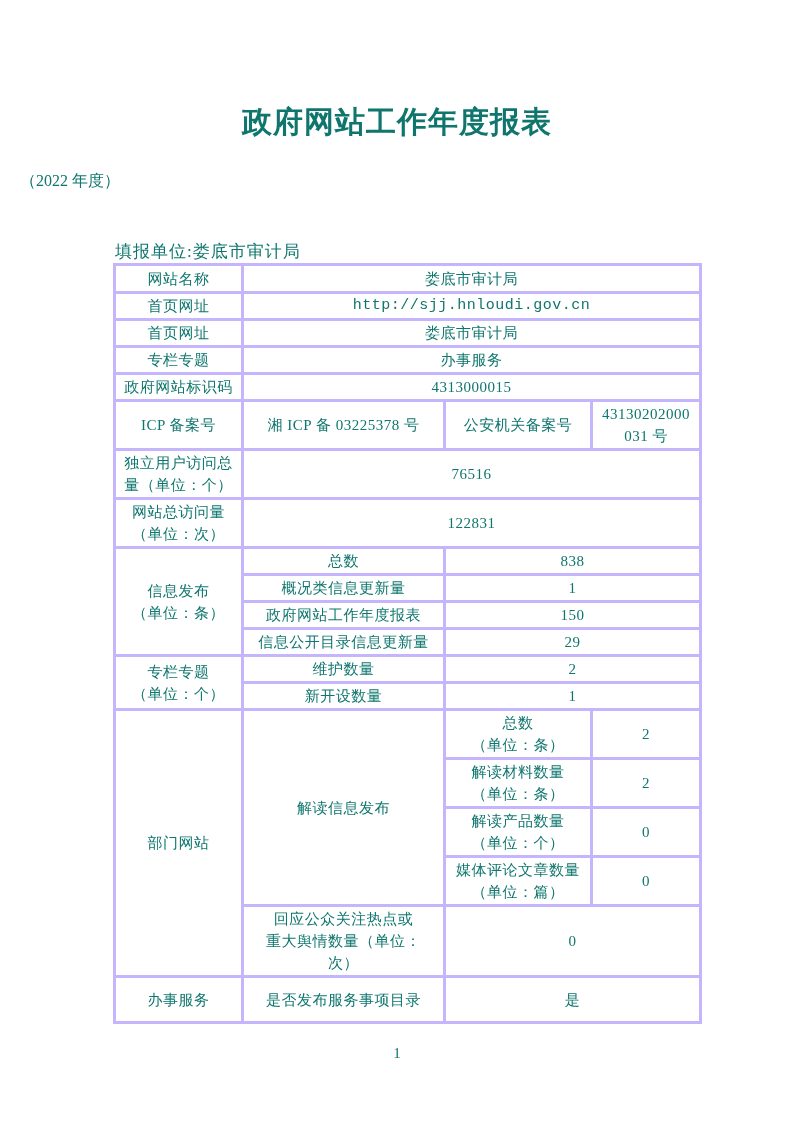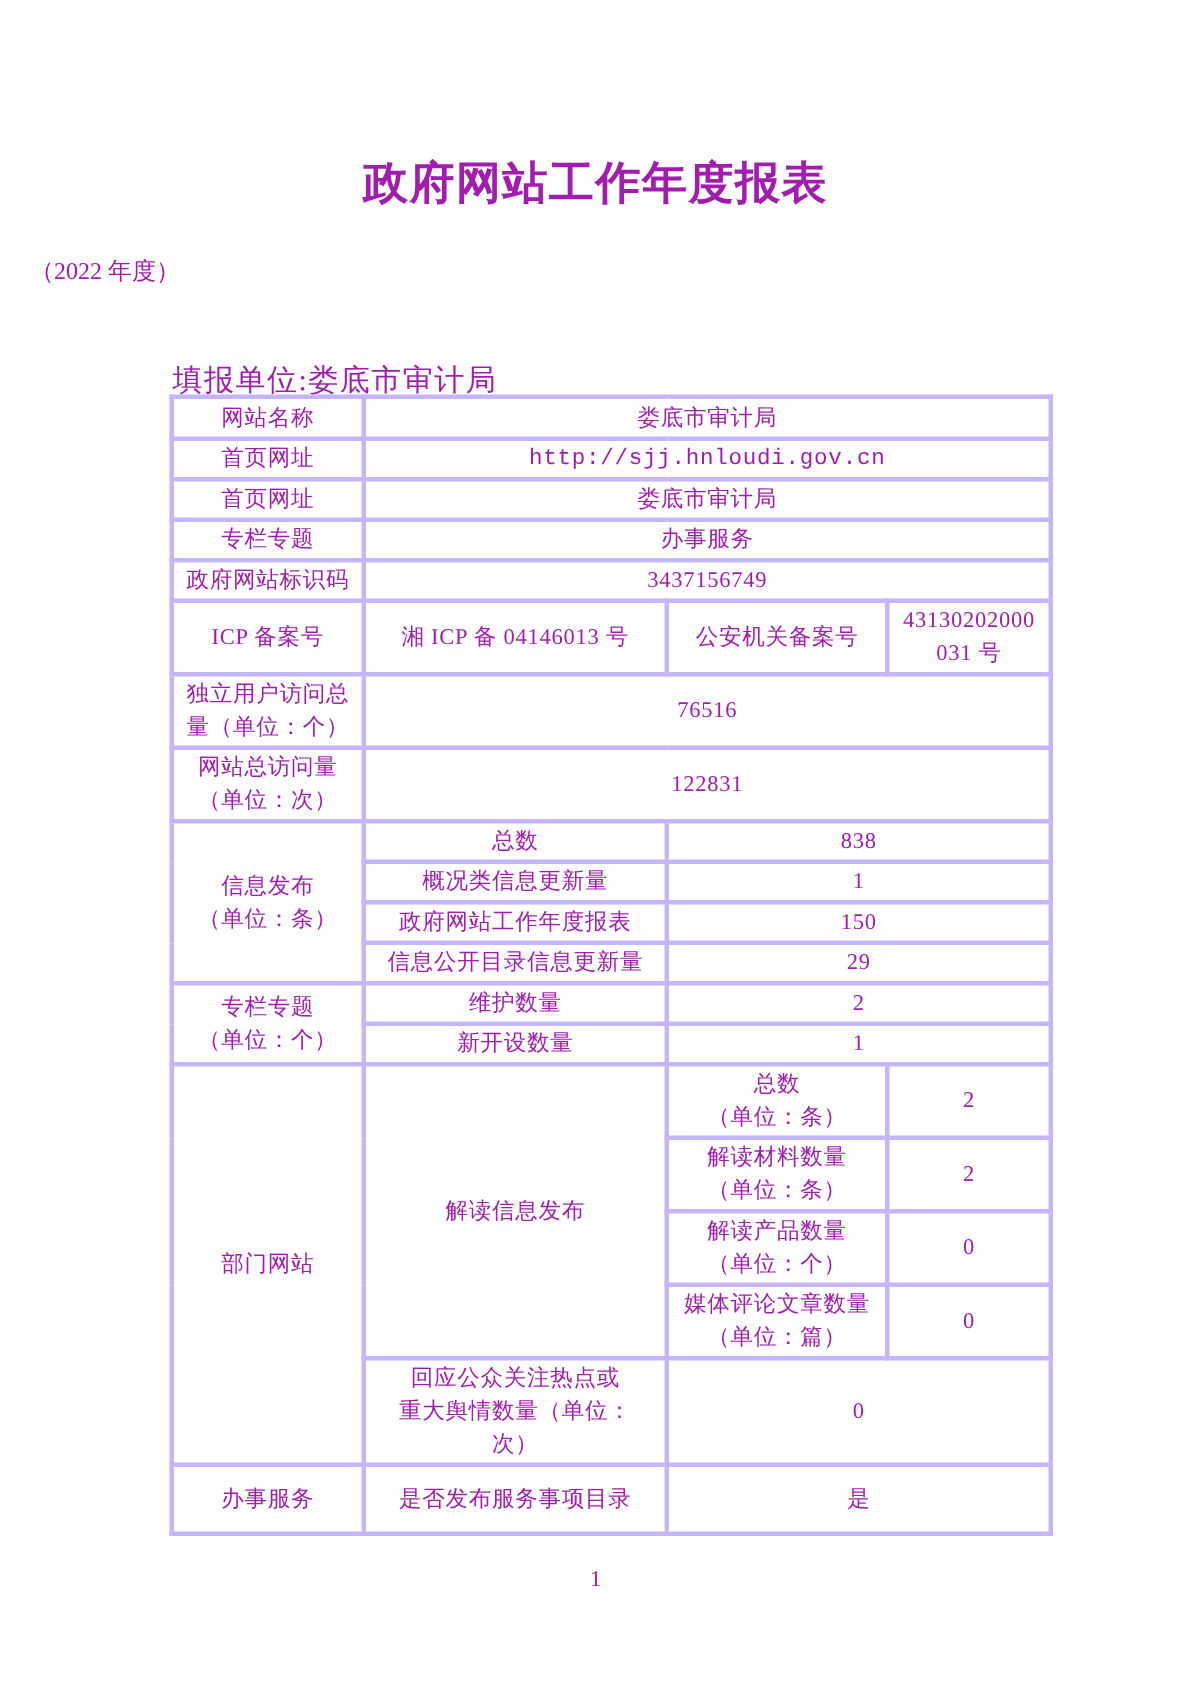--- a/index.html
+++ b/index.html
@@ -1,28 +1,28 @@
 <!DOCTYPE html>
 <html><head>
 <meta charset="utf-8">
 <style>
   html,body{margin:0;padding:0;background:#ffffff;}
   .page{
-    position:relative;width:794px;height:1123px;background:#ffffff;color:#a21caf;
+    position:relative;width:794px;height:1123px;background:#ffffff;color:#0f766e;
     font-family:"Liberation Serif","DejaVu Serif",serif;overflow:hidden;
   }
   .doc-title{
     position:absolute;top:102px;left:0;width:100%;text-align:center;
     font-size:30px;font-weight:bold;letter-spacing:1px;
   }
   .doc-subtitle{
     position:absolute;top:171px;left:0;width:100%;font-size:16px;padding-left:20px;
   }
   .filing-unit{
-    position:absolute;top:240px;left:115px;font-size:20px;letter-spacing:1px;
+    position:absolute;top:240px;left:115px;font-size:17px;letter-spacing:1px;
   }
   table.report{
     position:absolute;top:263px;left:113px;width:586px;
     border-collapse:collapse;table-layout:fixed;
   }
   table.report td{
     border:3px solid #c4b5fd;text-align:center;vertical-align:middle;
     font-size:15px;line-height:22px;padding:1px 3px;
     white-space:pre-line;overflow:hidden;letter-spacing:0.5px;
   }
@@ -68,25 +68,25 @@
       <tr class="h27">
         <td class="ca">首页网址</td>
         <td colspan="3">娄底市审计局</td>
       </tr>
       <tr class="h27">
         <td class="ca">专栏专题</td>
         <td colspan="3">办事服务</td>
       </tr>
       <tr class="h27">
         <td class="ca">政府网站标识码</td>
-        <td colspan="3">3437156749</td>
+        <td colspan="3">4313000015</td>
       </tr>
       <tr class="h49">
         <td class="ca">ICP 备案号</td>
-        <td>湘 ICP 备 04146013 号</td>
+        <td>湘 ICP 备 03225378 号</td>
         <td>公安机关备案号</td>
         <td>43130202000
 031 号</td>
       </tr>
       <tr class="h49">
         <td class="ca">独立用户访问总量（单位：个）</td>
         <td colspan="3">76516</td>
       </tr>
       <tr class="h49">
         <td class="ca">网站总访问量（单位：次）</td>

